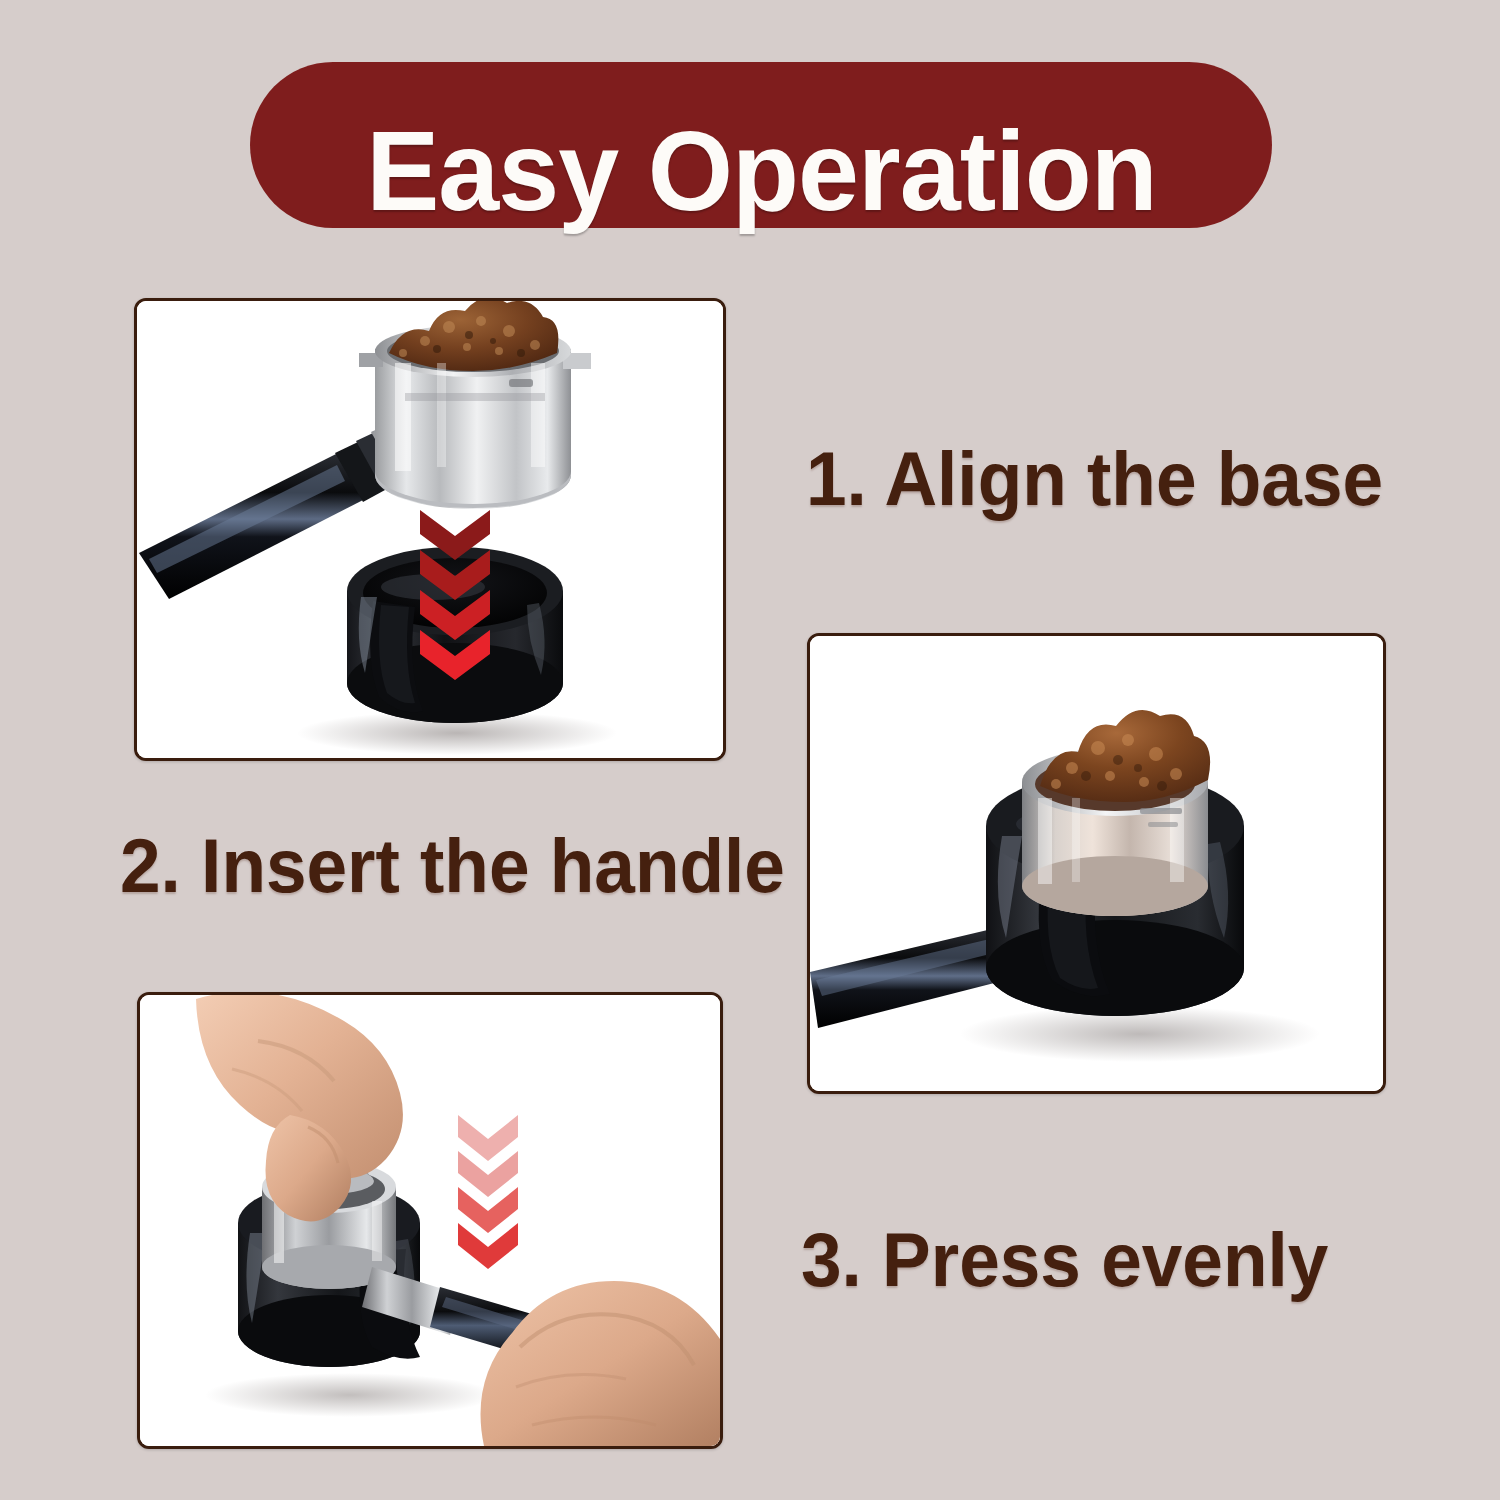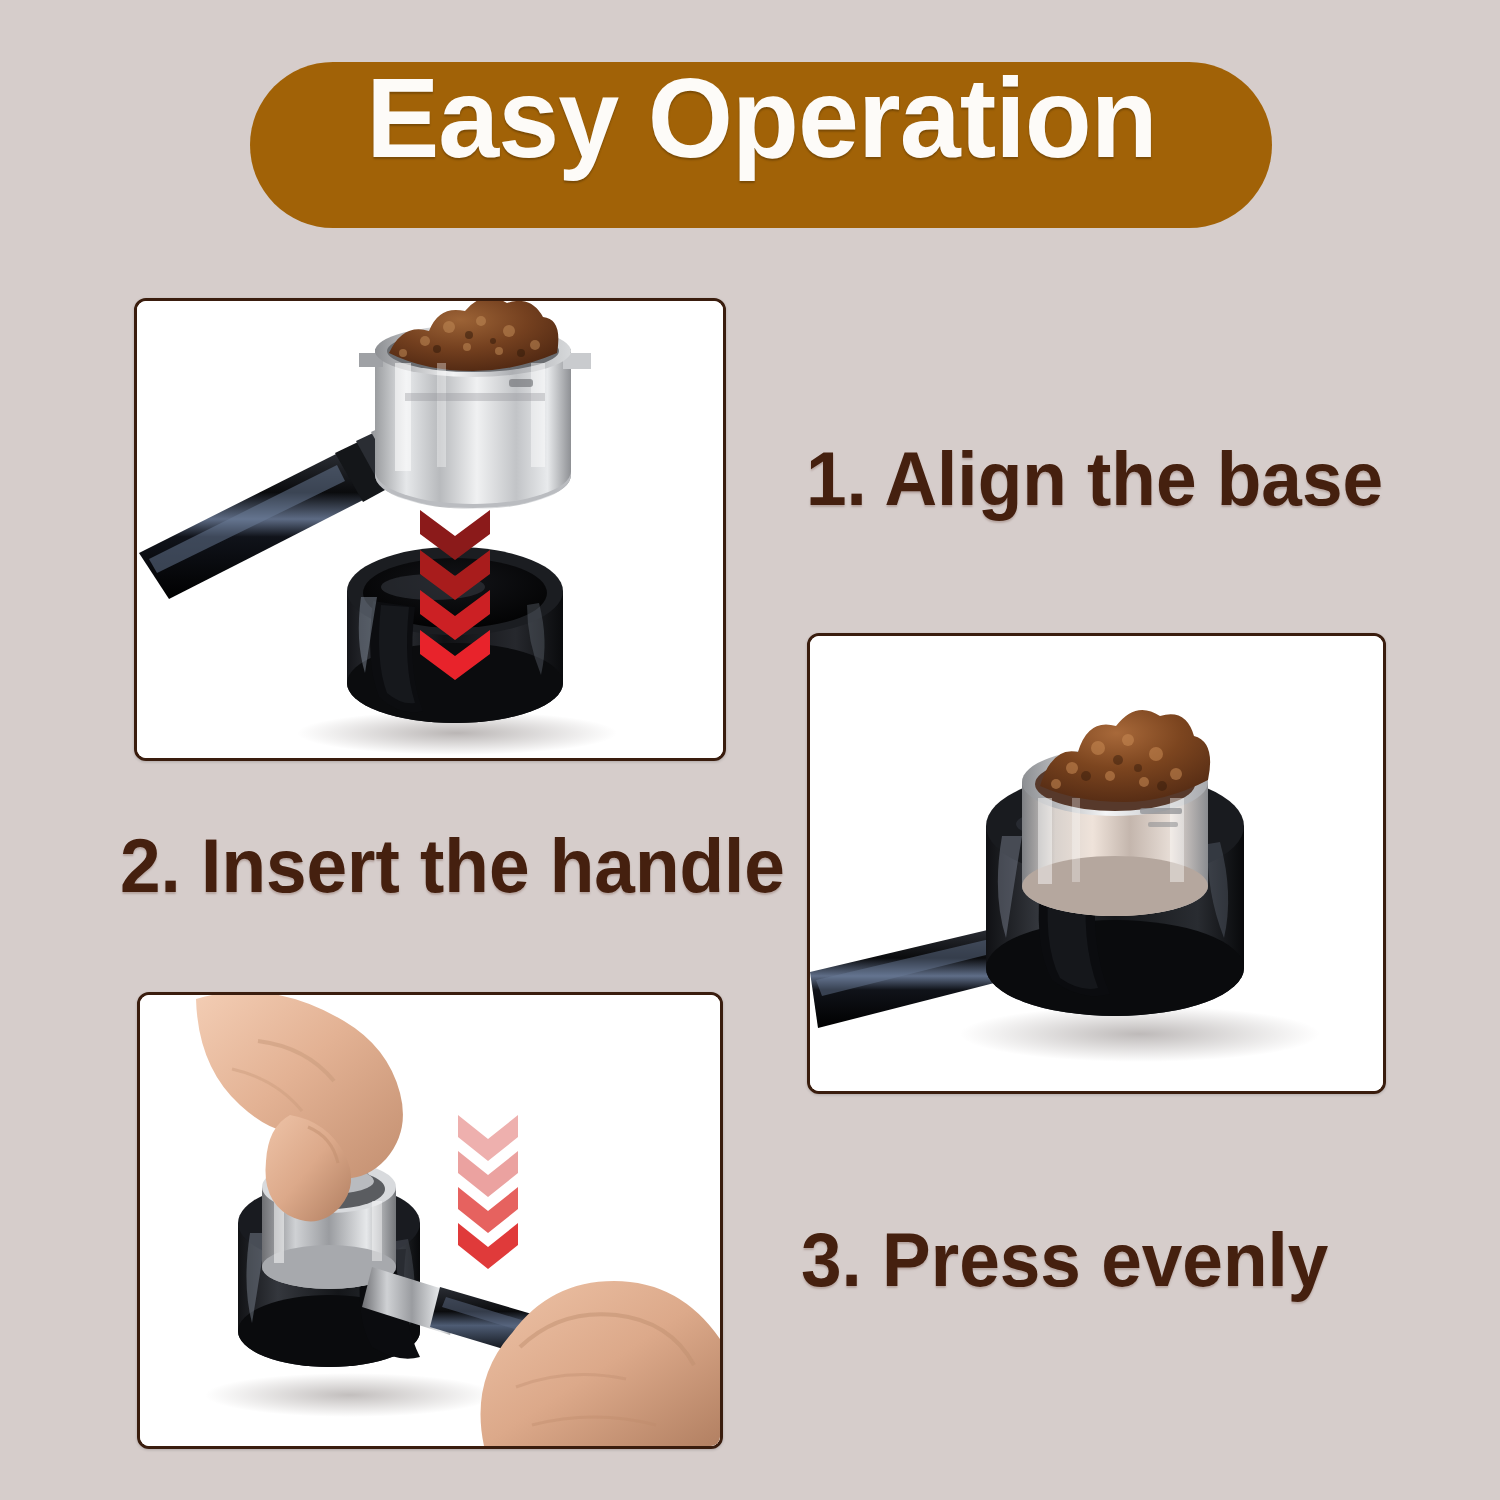--- a/index.html
+++ b/index.html
@@ -6,22 +6,22 @@
   body{
     width:1500px;height:1500px;
     background:#d6cdcb;
     font-family:"Liberation Sans",sans-serif;
     overflow:hidden;
     position:relative;
   }
   
   .banner{
     position:absolute;left:250px;top:62px;width:1022px;height:166px;
-    background:#a16207;border-radius:83px;
-    display:flex;align-items:flex-start;justify-content:center;
+    background:#7f1d1d;border-radius:83px;
+    display:flex;align-items:flex-end;justify-content:center;
   }
   .banner-title{
     color:#fdfbf8;font-size:113px;font-weight:bold;
     letter-spacing:-1px;transform:scaleX(.97);
     line-height:1;white-space:nowrap;
     text-shadow:0 2px 2px rgba(0,0,0,.25);
   }
   
   .panel{
     position:absolute;background:#ffffff;

